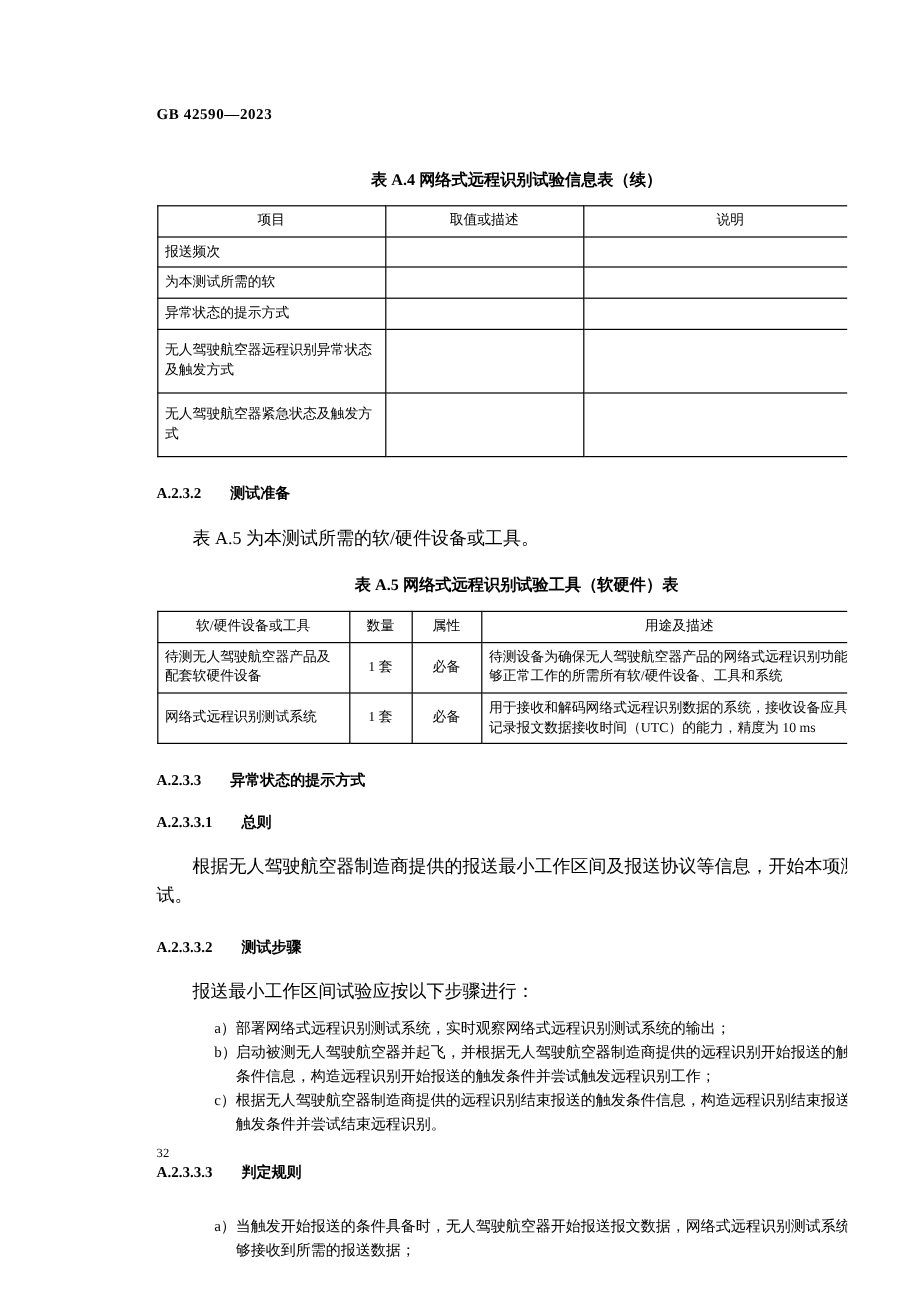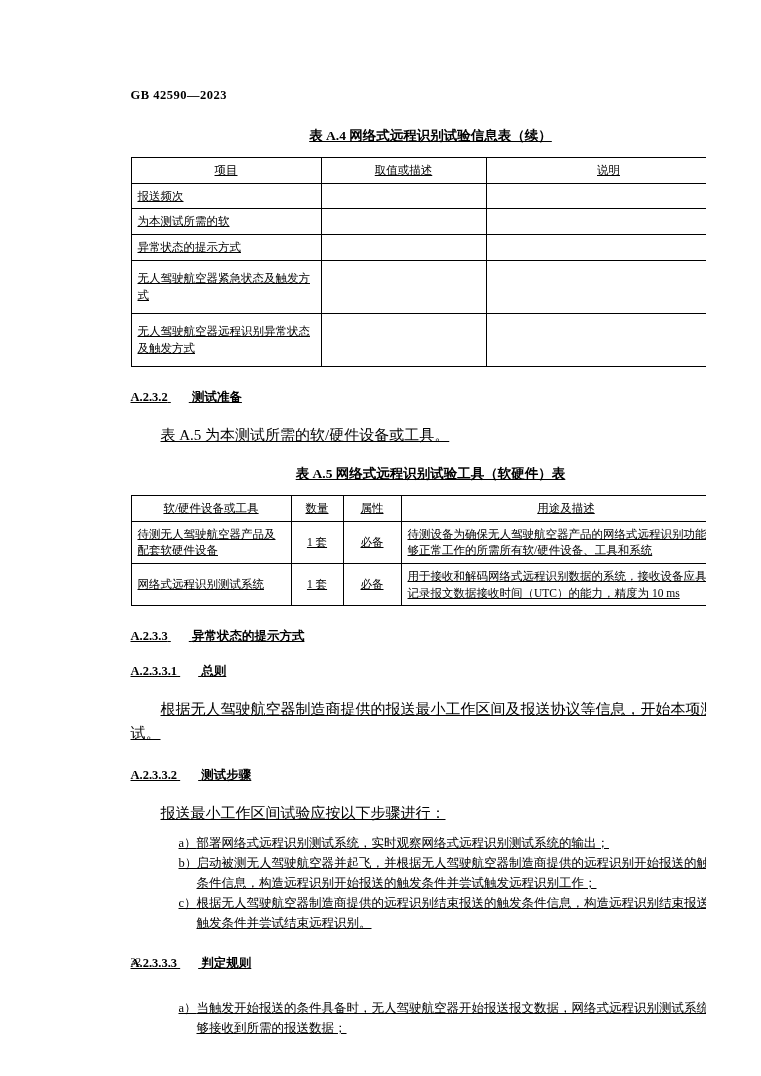--- a/index.html
+++ b/index.html
@@ -16,23 +16,22 @@
     width: 650px;
     height: 1076px;
     margin: 0 auto;
     background: #ffffff;
     box-sizing: border-box;
     overflow: hidden;
   }
   .content {
     position: absolute;
     left: 75px;
-    top: 2px;
+    top: 16px;
     width: 600px;
-    text-decoration: underline;
   }
   .header-std {
     position: absolute;
     left: 75px;
     top: 88px;
     font-size: 12.5px;
     font-weight: bold;
     letter-spacing: 0.5px;
     font-family: "Liberation Serif", "DejaVu Serif", serif;
   }
@@ -140,26 +139,26 @@
           <td>为本测试所需的软</td>
           <td></td>
           <td></td>
         </tr>
         <tr>
           <td>异常状态的提示方式</td>
           <td></td>
           <td></td>
         </tr>
         <tr>
+          <td style="height:44px">无人驾驶航空器远程识别异常状态及触发方式</td>
+          <td></td>
+          <td></td>
+        </tr>
+        <tr>
           <td style="height:44px">无人驾驶航空器紧急状态及触发方式</td>
-          <td></td>
-          <td></td>
-        </tr>
-        <tr>
-          <td style="height:44px">无人驾驶航空器远程识别异常状态及触发方式</td>
           <td></td>
           <td></td>
         </tr>
       </tbody>
     </table>
 
     <div class="gap-4"></div>
 
     <div class="sec-head">
       <span>A.2.3.2</span>

